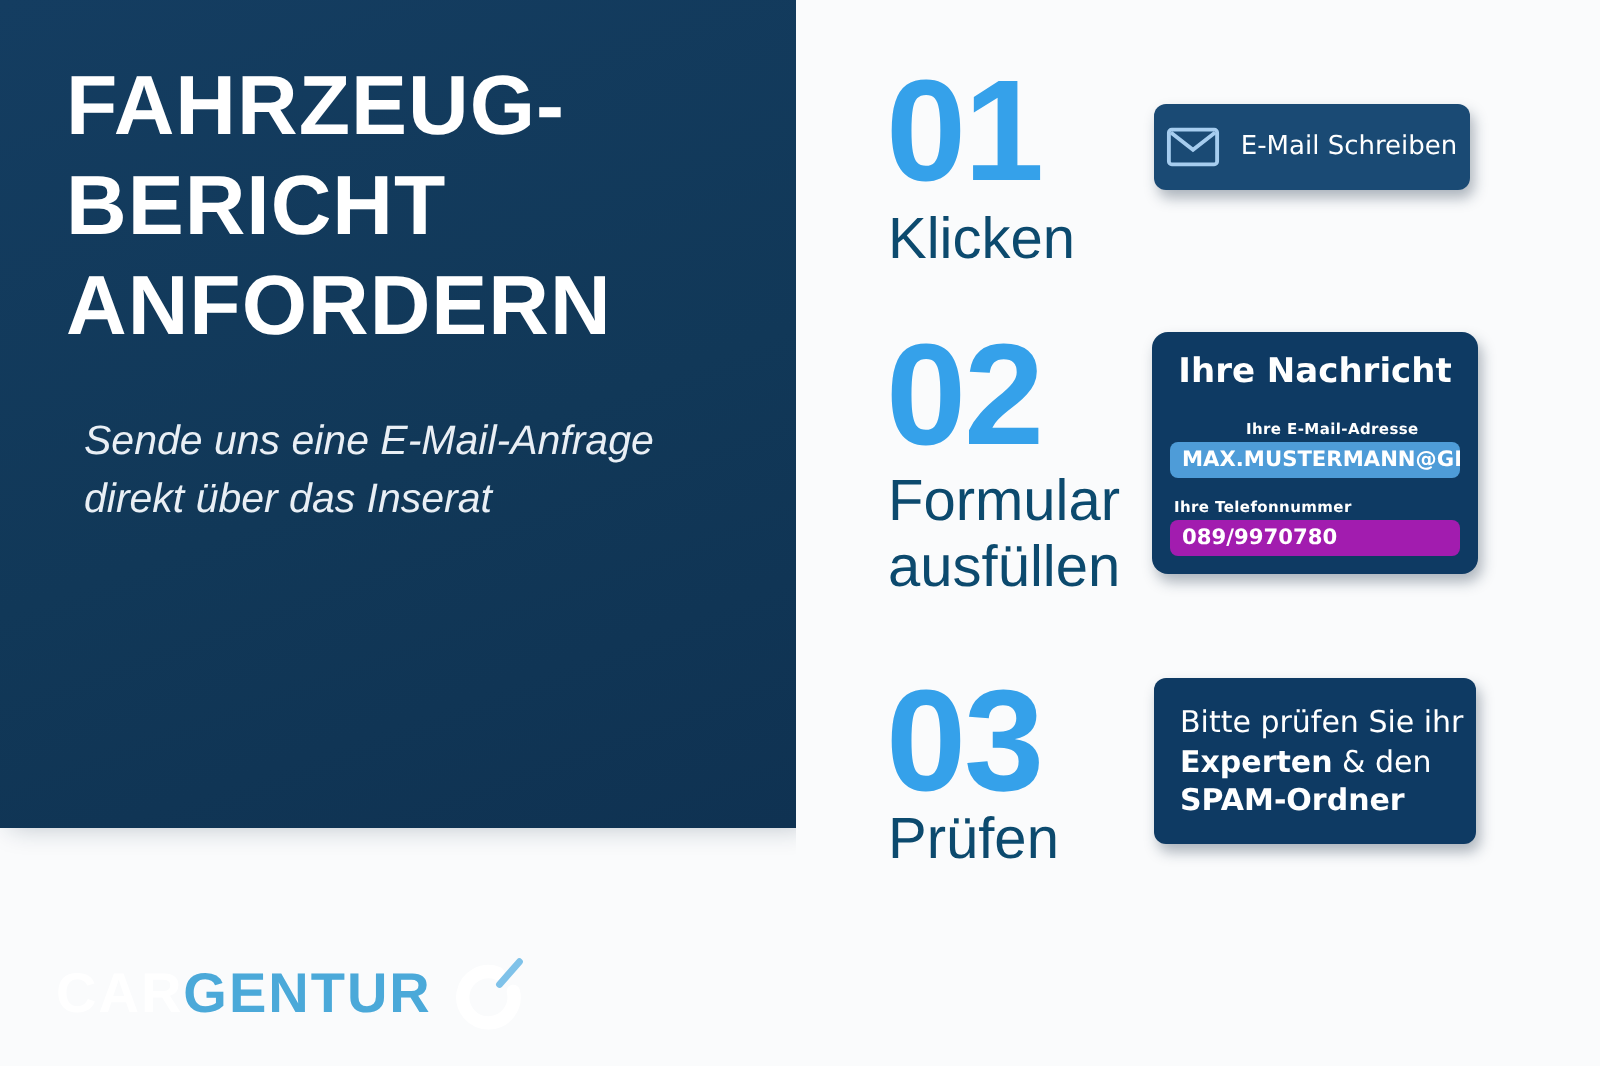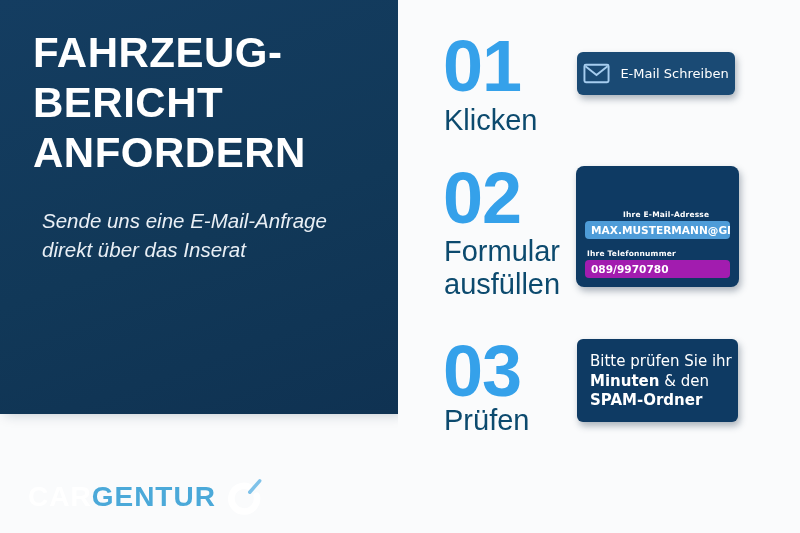--- a/index.html
+++ b/index.html
@@ -221,29 +221,30 @@
         <path d="M 2.5 3 L 14 12 L 25.5 3" fill="none" stroke="#A6CDEF" stroke-width="2"></path>
       </svg>
       <span class="btn-label">E-Mail Schreiben</span>
     </button>
 
     <div class="step-number num-2">02</div>
     <div class="step-label label-2">Formular
 ausfüllen</div>
 
     <div class="form-card">
+      <div class="form-card-title">Ihre Nachricht</div>
       <div class="field-label field-label-email">Ihre E-Mail-Adresse</div>
       <div class="field-value field-value-email">MAX.MUSTERMANN@GMX.COM</div>
       <div class="field-label field-label-phone">Ihre Telefonnummer</div>
       <div class="field-value field-value-phone">089/9970780</div>
     </div>
 
     <div class="step-number num-3">03</div>
     <div class="step-label label-3">Prüfen</div>
 
     <div class="check-card">
       <div>Bitte prüfen Sie ihr</div>
-      <div><span class="bold">Minuten</span><span> &amp; den</span></div>
+      <div><span class="bold">Experten</span><span> &amp; den</span></div>
       <div class="bold">SPAM-Ordner</div>
     </div>
 
   </div>
 </div>
 
 </body></html>

